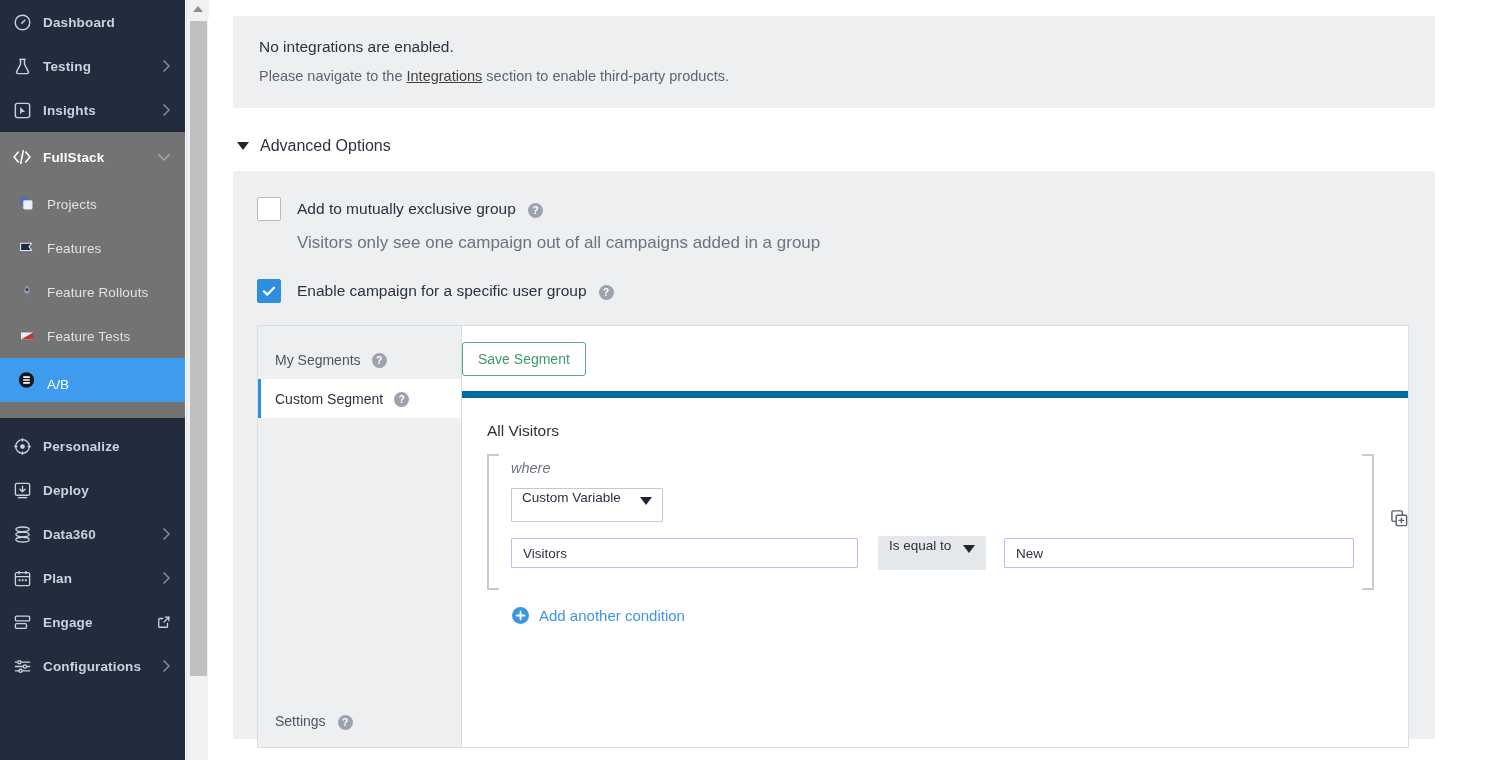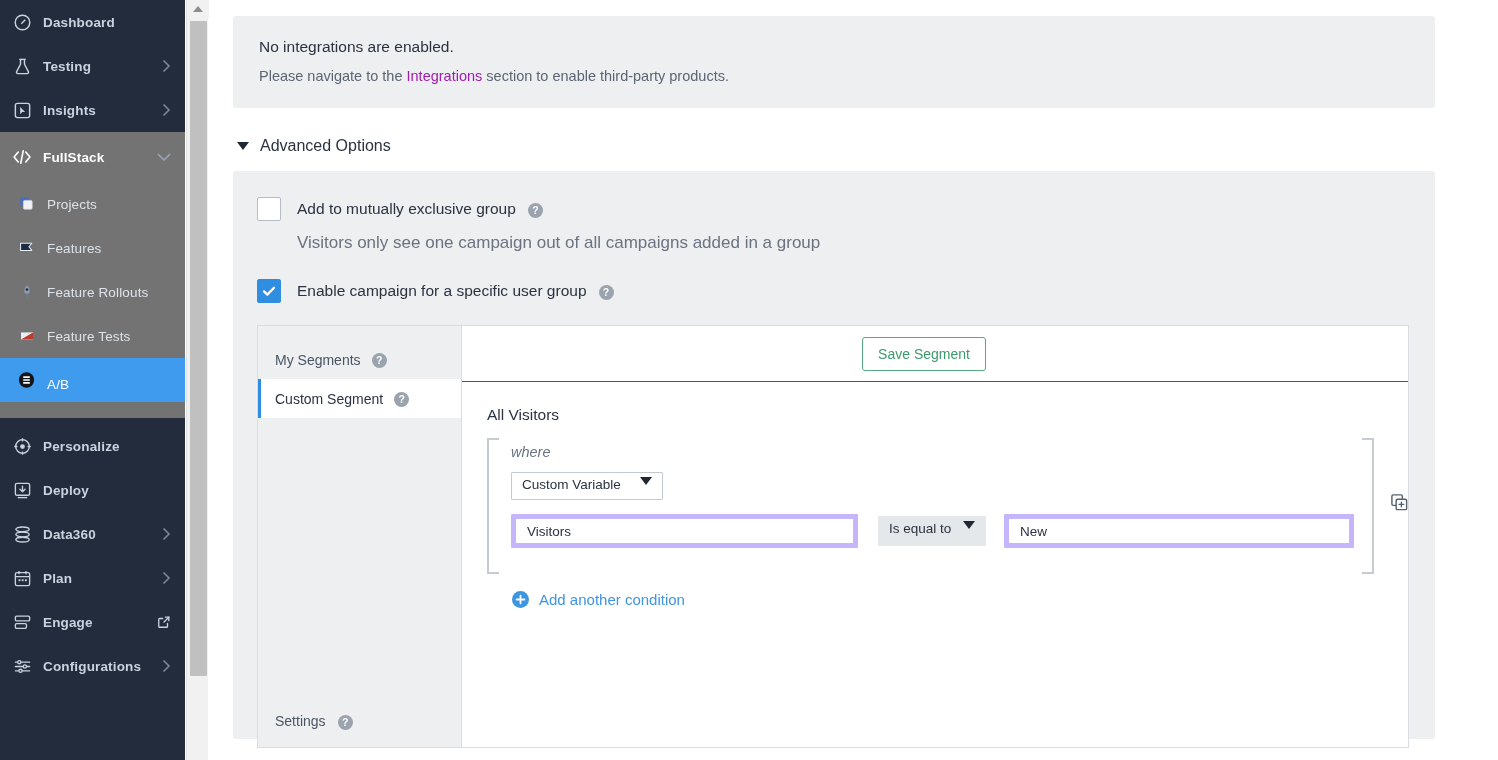--- a/index.html
+++ b/index.html
@@ -96,21 +96,21 @@
     background: #edeff1;
     border-radius: 3px;
     padding: 22px 26px 24px 26px;
   }
   .banner-title {
     font-size: 15.5px; color: #2c3340; font-weight: normal;
     margin-bottom: 12px;
   }
   .banner-sub { font-size: 14.5px; color: #5c6573; }
   .banner-sub a {
-    color: #a21caf; cursor: pointer;
+    color: #404040; text-decoration: underline; cursor: pointer;
   }
 
   .adv-header {
     display: flex; align-items: center;
     margin-top: 29px; margin-left: 4px;
     cursor: pointer; width: fit-content;
   }
   .adv-caret {
     width: 0; height: 0;
     border-left: 6px solid transparent;
@@ -200,23 +200,23 @@
     height: 39px;
     display: flex; align-items: flex-end;
     padding-left: 17px;
     font-size: 14px; color: #4b5564;
     cursor: pointer;
     margin-bottom: 18px;
   }
 
   .seg-right { flex: 1 1 auto; position: relative; }
   .seg-toolbar {
-    height: 56px;
-    border-bottom: 1px solid #0369a1;
-    display: flex; align-items: center; justify-content: center;
+    height: 72px;
+    border-bottom: 7px solid #0369a1;
+    display: flex; align-items: center; justify-content: flex-start;
     padding-right: 23px;
   }
   .btn-save {
     border: 1px solid #57a97f;
     background: #ffffff;
     color: #3c9a6c;
     font-size: 14px;
     padding: 8px 15px;
     border-radius: 3px;
     cursor: pointer;
@@ -238,43 +238,43 @@
     flex: 0 0 12px;
     margin-top: 0px;
   }
   .cond-inner { flex: 1 1 auto; padding-left: 12px; }
   .where {
     font-size: 14.5px; color: #6b7381; font-style: italic;
     margin-top: 6px;
   }
   .sel-wrap { margin-top: 12px; }
   .fake-select {
-    display: inline-flex; align-items: flex-start; justify-content: space-between;
+    display: inline-flex; align-items: flex-end; justify-content: space-between;
     border: 1px solid #c4c9d0;
     background: #ffffff;
     height: 28px;
-    padding: 4px 10px;
+    padding: 16px 10px;
     font-size: 13.5px;
     color: #2b3240;
     cursor: pointer;
     border-radius: 1px;
   }
   .fake-select .cap {
     width: 0; height: 0;
     border-left: 6px solid transparent;
     border-right: 6px solid transparent;
     border-top: 8px solid #1f2733;
     margin-left: 14px;
   }
   .cv-select { width: 152px; }
 
   .row2 { display: flex; align-items: center; margin-top: 14px; }
   .inp {
     height: 30px;
-    border: 5px solid #c4b5fd;
+    border: 1px solid #c4b5fd;
     background: #ffffff;
     font-size: 13.5px;
     color: #2b3240;
     padding: 12px 11px;
     border-radius: 1px;
     font-family: "Liberation Sans", sans-serif;
     outline: none;
   }
   .inp-var { width: 347px; }
   .inp-val { width: 350px; margin-left: 18px; }

